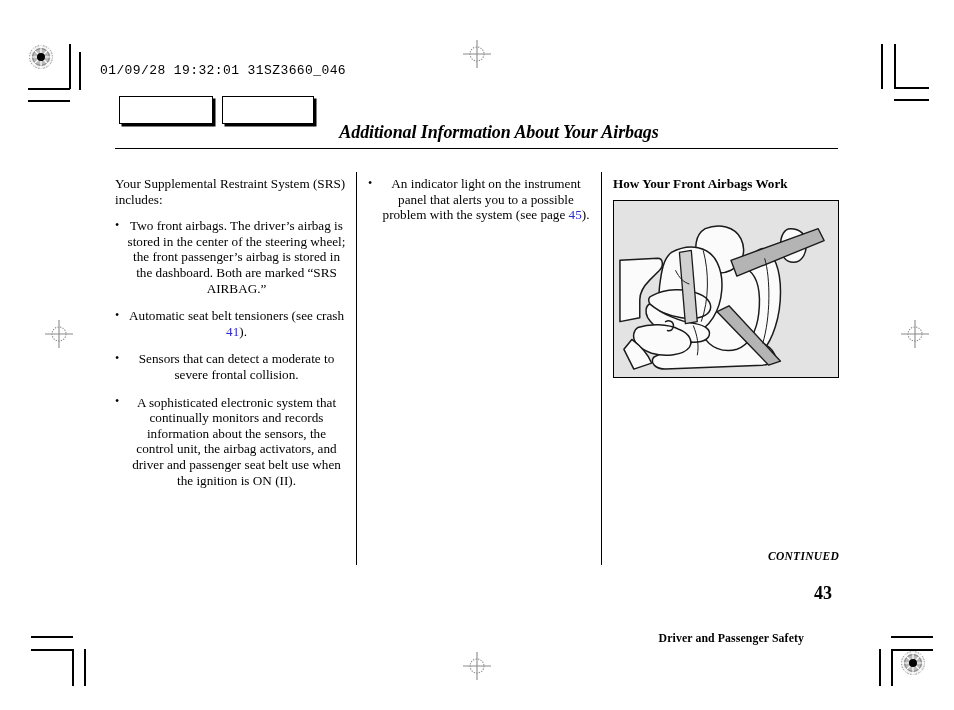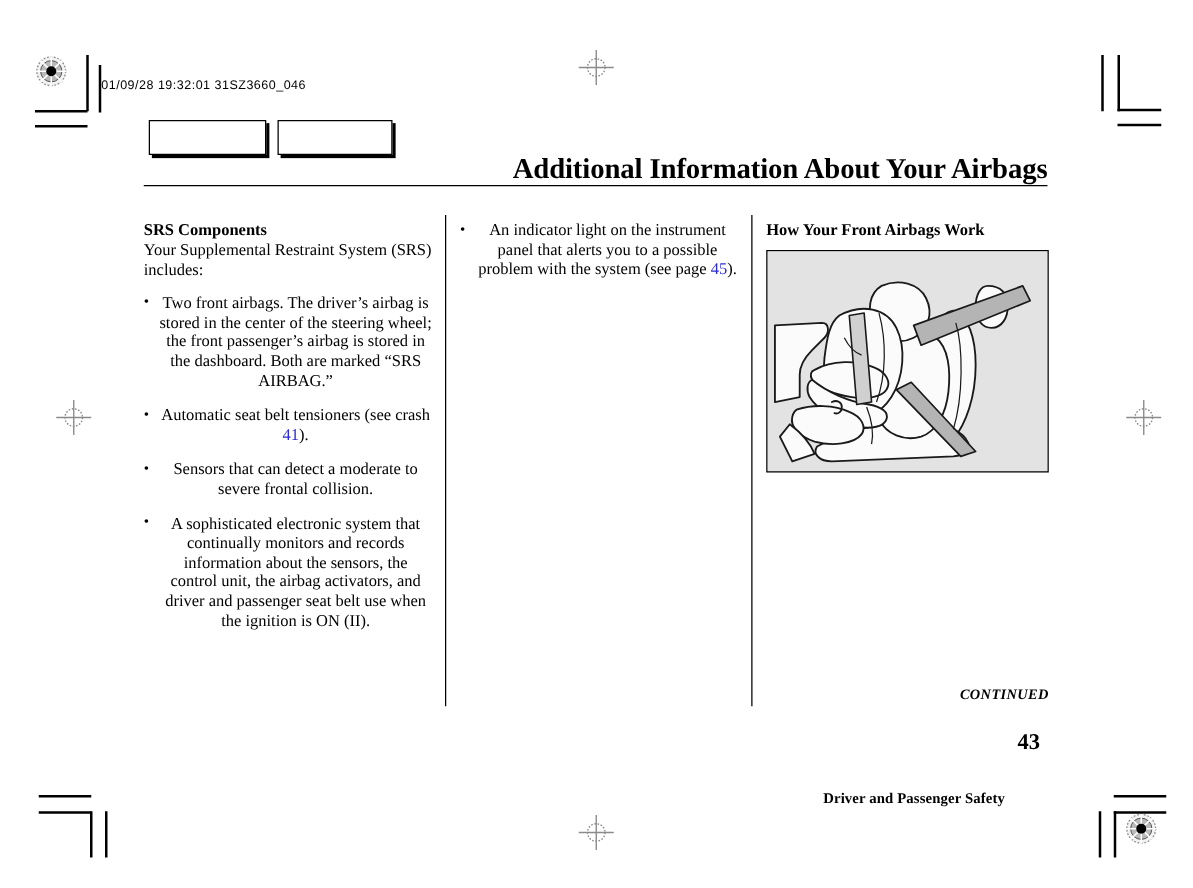--- a/index.html
+++ b/index.html
@@ -39,47 +39,49 @@
     background: #000000;
   }
   .crop-h { height: 1.6px; }
   .crop-v { width: 1.6px; }
 
   
   .slug {
     position: absolute;
     left: 81px;
     top: 63px;
-    font-family: Liberation Sans, sans-serif;
-    font-size: 10px;
+    font-family: Liberation Mono, monospace;
+    font-size: 13px;
     letter-spacing: 0.4px;
     color: #000;
     white-space: nowrap;
+    padding-left: 19px;
   }
 
   
   .tabbox {
     position: absolute;
     background: #ffffff;
     border: 1.6px solid #000000;
     box-shadow: 2.5px 2.5px 0 0 #000000;
   }
 
   
   .page-title {
     position: absolute;
     left: 160px;
     top: 122px;
     width: 678px;
-    text-align: right;
+    text-align: center;
     font-family: "Liberation Serif", serif;
     font-weight: bold;
-    font-size: 23px;
+    font-size: 18px;
     letter-spacing: -0.1px;
     color: #000;
+    font-style: italic;
   }
   .title-rule {
     position: absolute;
     left: 115px;
     top: 148px;
     width: 723px;
     height: 1.4px;
     background: #000;
   }
 
@@ -269,21 +271,20 @@
   <div class="tabbox" style="left:119px; top:96px; width:92px; height:26px;"></div>
   <div class="tabbox" style="left:222px; top:96px; width:90px; height:26px;"></div>
 
   <div class="page-title">Additional Information About Your Airbags</div>
   <div class="title-rule"></div>
 
   <div class="col-rule" style="left:356px;"></div>
   <div class="col-rule" style="left:601px;"></div>
 
   <div class="col col1">
-    <div class="sub-head">SRS Components</div>
     <p class="para">Your Supplemental Restraint System (SRS) includes:</p>
     <ul class="bullets">
       <li>Two front airbags. The driver’s airbag is stored in the center of the steering wheel; the front passenger’s airbag is stored in the dashboard. Both are marked “SRS AIRBAG.”</li>
       <li><span>Automatic seat belt tensioners (see crash </span><span class="xref">41</span><span>).</span></li>
       <li>Sensors that can detect a moderate to severe frontal collision.</li>
       <li>A sophisticated electronic system that continually monitors and records information about the sensors, the control unit, the airbag activators, and driver and passenger seat belt use when the ignition is ON (II).</li>
     </ul>
   </div>
 
   <div class="col col2">

